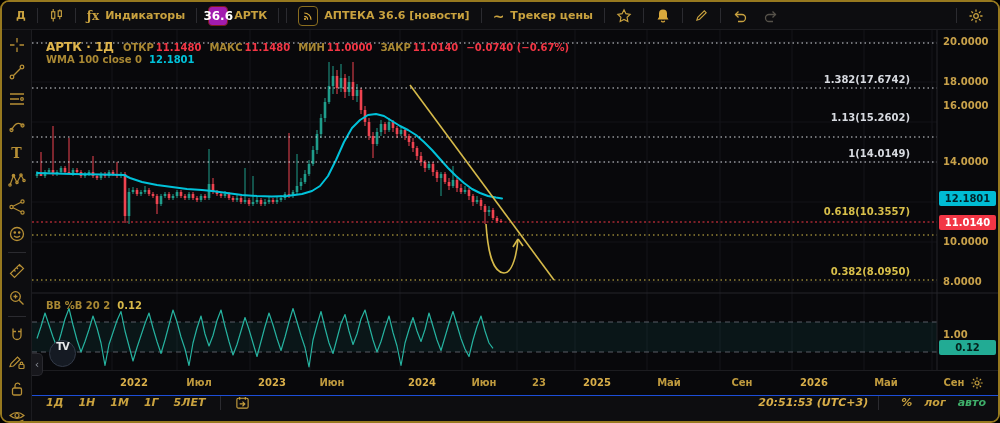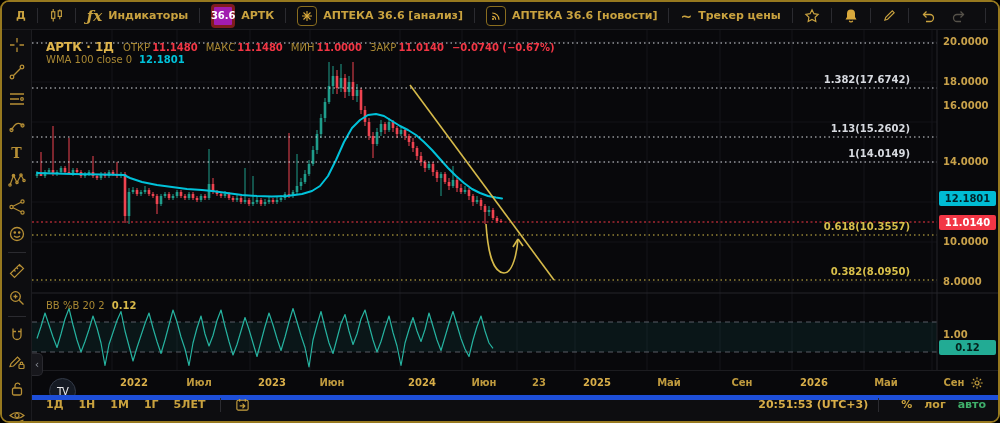--- a/index.html
+++ b/index.html
@@ -2,47 +2,47 @@
 <html><head>
 <meta charset="utf-8">
 <style>
   html,body{margin:0;padding:0;width:1000px;height:423px;background:#000;font-family:"DejaVu Sans",sans-serif;-webkit-font-smoothing:antialiased;}
   .window{position:absolute;inset:0;background:#08080b;border:2px solid #97791f;border-radius:9px;overflow:hidden;box-sizing:border-box;}
   
   .topbar{position:absolute;left:0;right:0;top:0;height:28px;background:#0d0d10;border-bottom:1px solid #1c1c20;display:flex;align-items:center;padding:0 10px;gap:7px;z-index:6;box-sizing:border-box;}
   .tb-item{color:#c9a23f;font-size:11px;font-weight:bold;display:flex;align-items:center;gap:6px;padding:0 4px;cursor:pointer;white-space:nowrap;}
   .tb-sep{width:1px;height:15px;background:#2b2b30;flex:none;}
   .spacer{flex:1;}
-  .blue36{width:18px;height:18px;background:#a21caf;border:3px solid #7f1d1d;border-radius:4px;color:#fff;font-size:10px;font-weight:bold;display:flex;align-items:center;justify-content:center;flex:none;}
+  .blue36{width:18px;height:18px;background:#a21caf;border:1px solid #7f1d1d;border-radius:4px;color:#fff;font-size:12px;font-weight:bold;display:flex;align-items:center;justify-content:center;flex:none;}
   .iconbox{width:18px;height:18px;border:1px solid #8a6d1f;border-radius:4px;background:#0a0a0d;display:flex;align-items:center;justify-content:center;flex:none;}
   .dim{color:#56524a;}
   svg.ic{display:block;}
   
   .leftbar{position:absolute;left:0;top:28px;bottom:0;width:30px;background:#0d0d10;border-right:1px solid #1c1c20;display:flex;flex-direction:column;align-items:center;padding-top:6px;gap:9px;z-index:5;box-sizing:border-box;}
   .ltool{width:22px;height:18px;display:flex;align-items:center;justify-content:center;cursor:pointer;flex:none;}
   .lt-sep{width:18px;height:1px;background:#2b2b30;flex:none;}
   
   .fibl{position:absolute;right:88px;font-size:10px;font-weight:bold;z-index:2;white-space:nowrap;}
   .axlab{position:absolute;left:941px;font-size:10px;font-weight:bold;color:#c8a14a;z-index:2;}
   .badge{position:absolute;left:937px;width:57px;height:15px;border-radius:2px;font-size:10px;font-weight:bold;display:flex;align-items:center;justify-content:center;z-index:3;}
   .tick{position:absolute;top:375px;transform:translateX(-50%);font-size:10px;font-weight:bold;color:#bf9a3e;z-index:2;margin-left:22px;}
   .tick.major{color:#d8ae49;}
   .leg{position:absolute;display:flex;align-items:baseline;z-index:3;white-space:nowrap;}
   .leg .sym{color:#dfb54c;font-size:12px;font-weight:bold;margin-right:9px;}
-  .leg .lbl{color:#a98833;font-size:10px;font-weight:normal;text-align:right;}
+  .leg .lbl{color:#a98833;font-size:10px;font-weight:bold;text-align:right;}
   .leg .val{color:#f23645;font-size:10px;font-weight:bold;margin:4px 8px 0 2px;}
   .leg .chg{color:#f23645;font-size:10px;font-weight:bold;}
   .leg .wval{color:#00c2da;font-size:10px;font-weight:bold;margin-left:7px;}
   .leg .bval{color:#d8b94a;font-size:10px;font-weight:bold;margin-left:7px;}
-  .tvlogo{position:absolute;left:47px;top:338px;width:27px;height:27px;border-radius:50%;background:#151a23;border:1px solid #333a48;color:#e8e8ea;display:flex;align-items:center;justify-content:center;font-weight:normal;font-size:10px;letter-spacing:-1px;z-index:3;box-sizing:border-box;margin-top:38px;}
+  .tvlogo{position:absolute;left:47px;top:338px;width:27px;height:27px;border-radius:50%;background:#151a23;border:1px solid #333a48;color:#e8e8ea;display:flex;align-items:flex-start;justify-content:center;font-weight:bold;font-size:10px;letter-spacing:-1px;z-index:3;box-sizing:border-box;}
   .collapse{position:absolute;left:30px;top:351px;width:11px;height:23px;background:#17171c;border:1px solid #2a2a30;border-left:none;border-radius:0 5px 5px 0;color:#8b8f98;display:flex;align-items:center;justify-content:center;font-size:11px;z-index:3;box-sizing:border-box;}
   
   .timeaxis{position:absolute;left:30px;right:0;top:368px;height:28px;border-top:1px solid #1c1c20;z-index:2;}
   .ta-gear{position:absolute;right:14px;top:5px;cursor:pointer;}
-  .bottombar{position:absolute;left:30px;right:0;bottom:0;height:26px;background:#0d0d10;border-top:5px solid #1d4ed8;display:flex;align-items:center;padding:0 12px 12px 14px;z-index:6;box-sizing:border-box;}
+  .bottombar{position:absolute;left:30px;right:0;bottom:0;height:26px;background:#0d0d10;border-top:1px solid #1d4ed8;display:flex;align-items:center;padding:0 12px 12px 14px;z-index:6;box-sizing:border-box;font-style:italic;}
   .range-btn{color:#c9a23f;font-size:11px;font-weight:bold;margin-right:15px;cursor:pointer;}
   .bb-sep{width:1px;height:14px;background:#2b2b30;margin:0 10px 0 0;}
   .clock{color:#d8ae49;font-size:11px;font-weight:bold;margin-right:10px;}
   .scale-btn{color:#c9a23f;font-size:11px;font-weight:bold;margin-left:12px;cursor:pointer;}
   .scale-btn.auto{color:#3fae6a;}
 </style>
 </head>
 <body>
 
 <div class="window">
@@ -332,43 +332,31 @@
           <line x1="4.5" y1="1" x2="4.5" y2="4"></line>
           <rect x="2.8" y="4" width="3.4" height="7"></rect>
           <line x1="4.5" y1="11" x2="4.5" y2="14.5"></line>
           <line x1="11.5" y1="1.5" x2="11.5" y2="3"></line>
           <rect x="9.8" y="3" width="3.4" height="6"></rect>
           <line x1="11.5" y1="9" x2="11.5" y2="12"></line>
         </svg>
     </div>
     <div class="tb-sep"></div>
     <div class="tb-item">
-      <span style="font-style:italic;font-family:'DejaVu Serif',serif;font-size:15px">ƒx</span>
+      <span style="font-family:'DejaVu Serif',serif;font-size:12px">ƒx</span>
       <span>Индикаторы</span>
     </div>
     <div class="tb-sep"></div>
     <div class="tb-item">
       <span class="blue36">
           <span>36.6</span>
         </span>
       <span>АРТК</span>
     </div>
     <div class="tb-sep"></div>
-    <div class="tb-item">
-      <span class="iconbox">
-        <svg class="ic" width="12" height="12" viewBox="0 0 12 12" stroke="#d9a93c" stroke-width="1.1" fill="#d9a93c">
-            <line x1="6" y1="1" x2="6" y2="11"></line>
-            <line x1="1" y1="6" x2="11" y2="6"></line>
-            <line x1="2.5" y1="2.5" x2="9.5" y2="9.5"></line>
-            <line x1="9.5" y1="2.5" x2="2.5" y2="9.5"></line>
-            <circle cx="6" cy="6" r="1.4" stroke="none"></circle>
-          </svg>
-      </span>
-      <span>АПТЕКА 36.6 [анализ]</span>
-    </div>
     <div class="tb-sep"></div>
     <div class="tb-item">
       <span class="iconbox">
         <svg class="ic" width="12" height="12" viewBox="0 0 16 16" fill="none" stroke="#d9a93c" stroke-width="1.5">
             <path d="M3,8.5 a4.5,4.5 0 0 1 4.5,4.5"></path>
             <path d="M3,4 a9,9 0 0 1 9,9"></path>
             <circle cx="4" cy="12" r="1.4" fill="#d9a93c" stroke="none"></circle>
           </svg>
       </span>
       <span>АПТЕКА 36.6 [новости]</span>
@@ -545,23 +533,23 @@
   <div id="overlays">
       <div class="axlab" style="top:34px">20.0000</div>
       <div class="axlab" style="top:74px">18.0000</div>
       <div class="axlab" style="top:98px">16.0000</div>
       <div class="axlab" style="top:154px">14.0000</div>
       <div class="axlab" style="top:234px">10.0000</div>
       <div class="axlab" style="top:274px">8.0000</div>
       <div class="axlab" style="top:327px">1.00</div>
       <div class="fibl" style="top:14px;color:#d7dae0">1.618(19.9348)</div>
       <div class="fibl" style="top:72px;color:#d7dae0">1.382(17.6742)</div>
-      <div class="fibl" style="top:121px;color:#d7dae0">1.13(15.2602)</div>
+      <div class="fibl" style="top:110px;color:#d7dae0">1.13(15.2602)</div>
       <div class="fibl" style="top:146px;color:#d7dae0">1(14.0149)</div>
-      <div class="fibl" style="top:219px;color:#d8bf4a">0.618(10.3557)</div>
+      <div class="fibl" style="top:204px;color:#d8bf4a">0.618(10.3557)</div>
       <div class="fibl" style="top:264px;color:#d8bf4a">0.382(8.0950)</div>
       <div class="tick major" style="left:110px">2022</div>
       <div class="tick" style="left:175px">Июл</div>
       <div class="tick major" style="left:248px">2023</div>
       <div class="tick" style="left:308px">Июн</div>
       <div class="tick major" style="left:398px">2024</div>
       <div class="tick" style="left:460px">Июн</div>
       <div class="tick" style="left:515px">23</div>
       <div class="tick major" style="left:573px">2025</div>
       <div class="tick" style="left:645px">Май</div>

